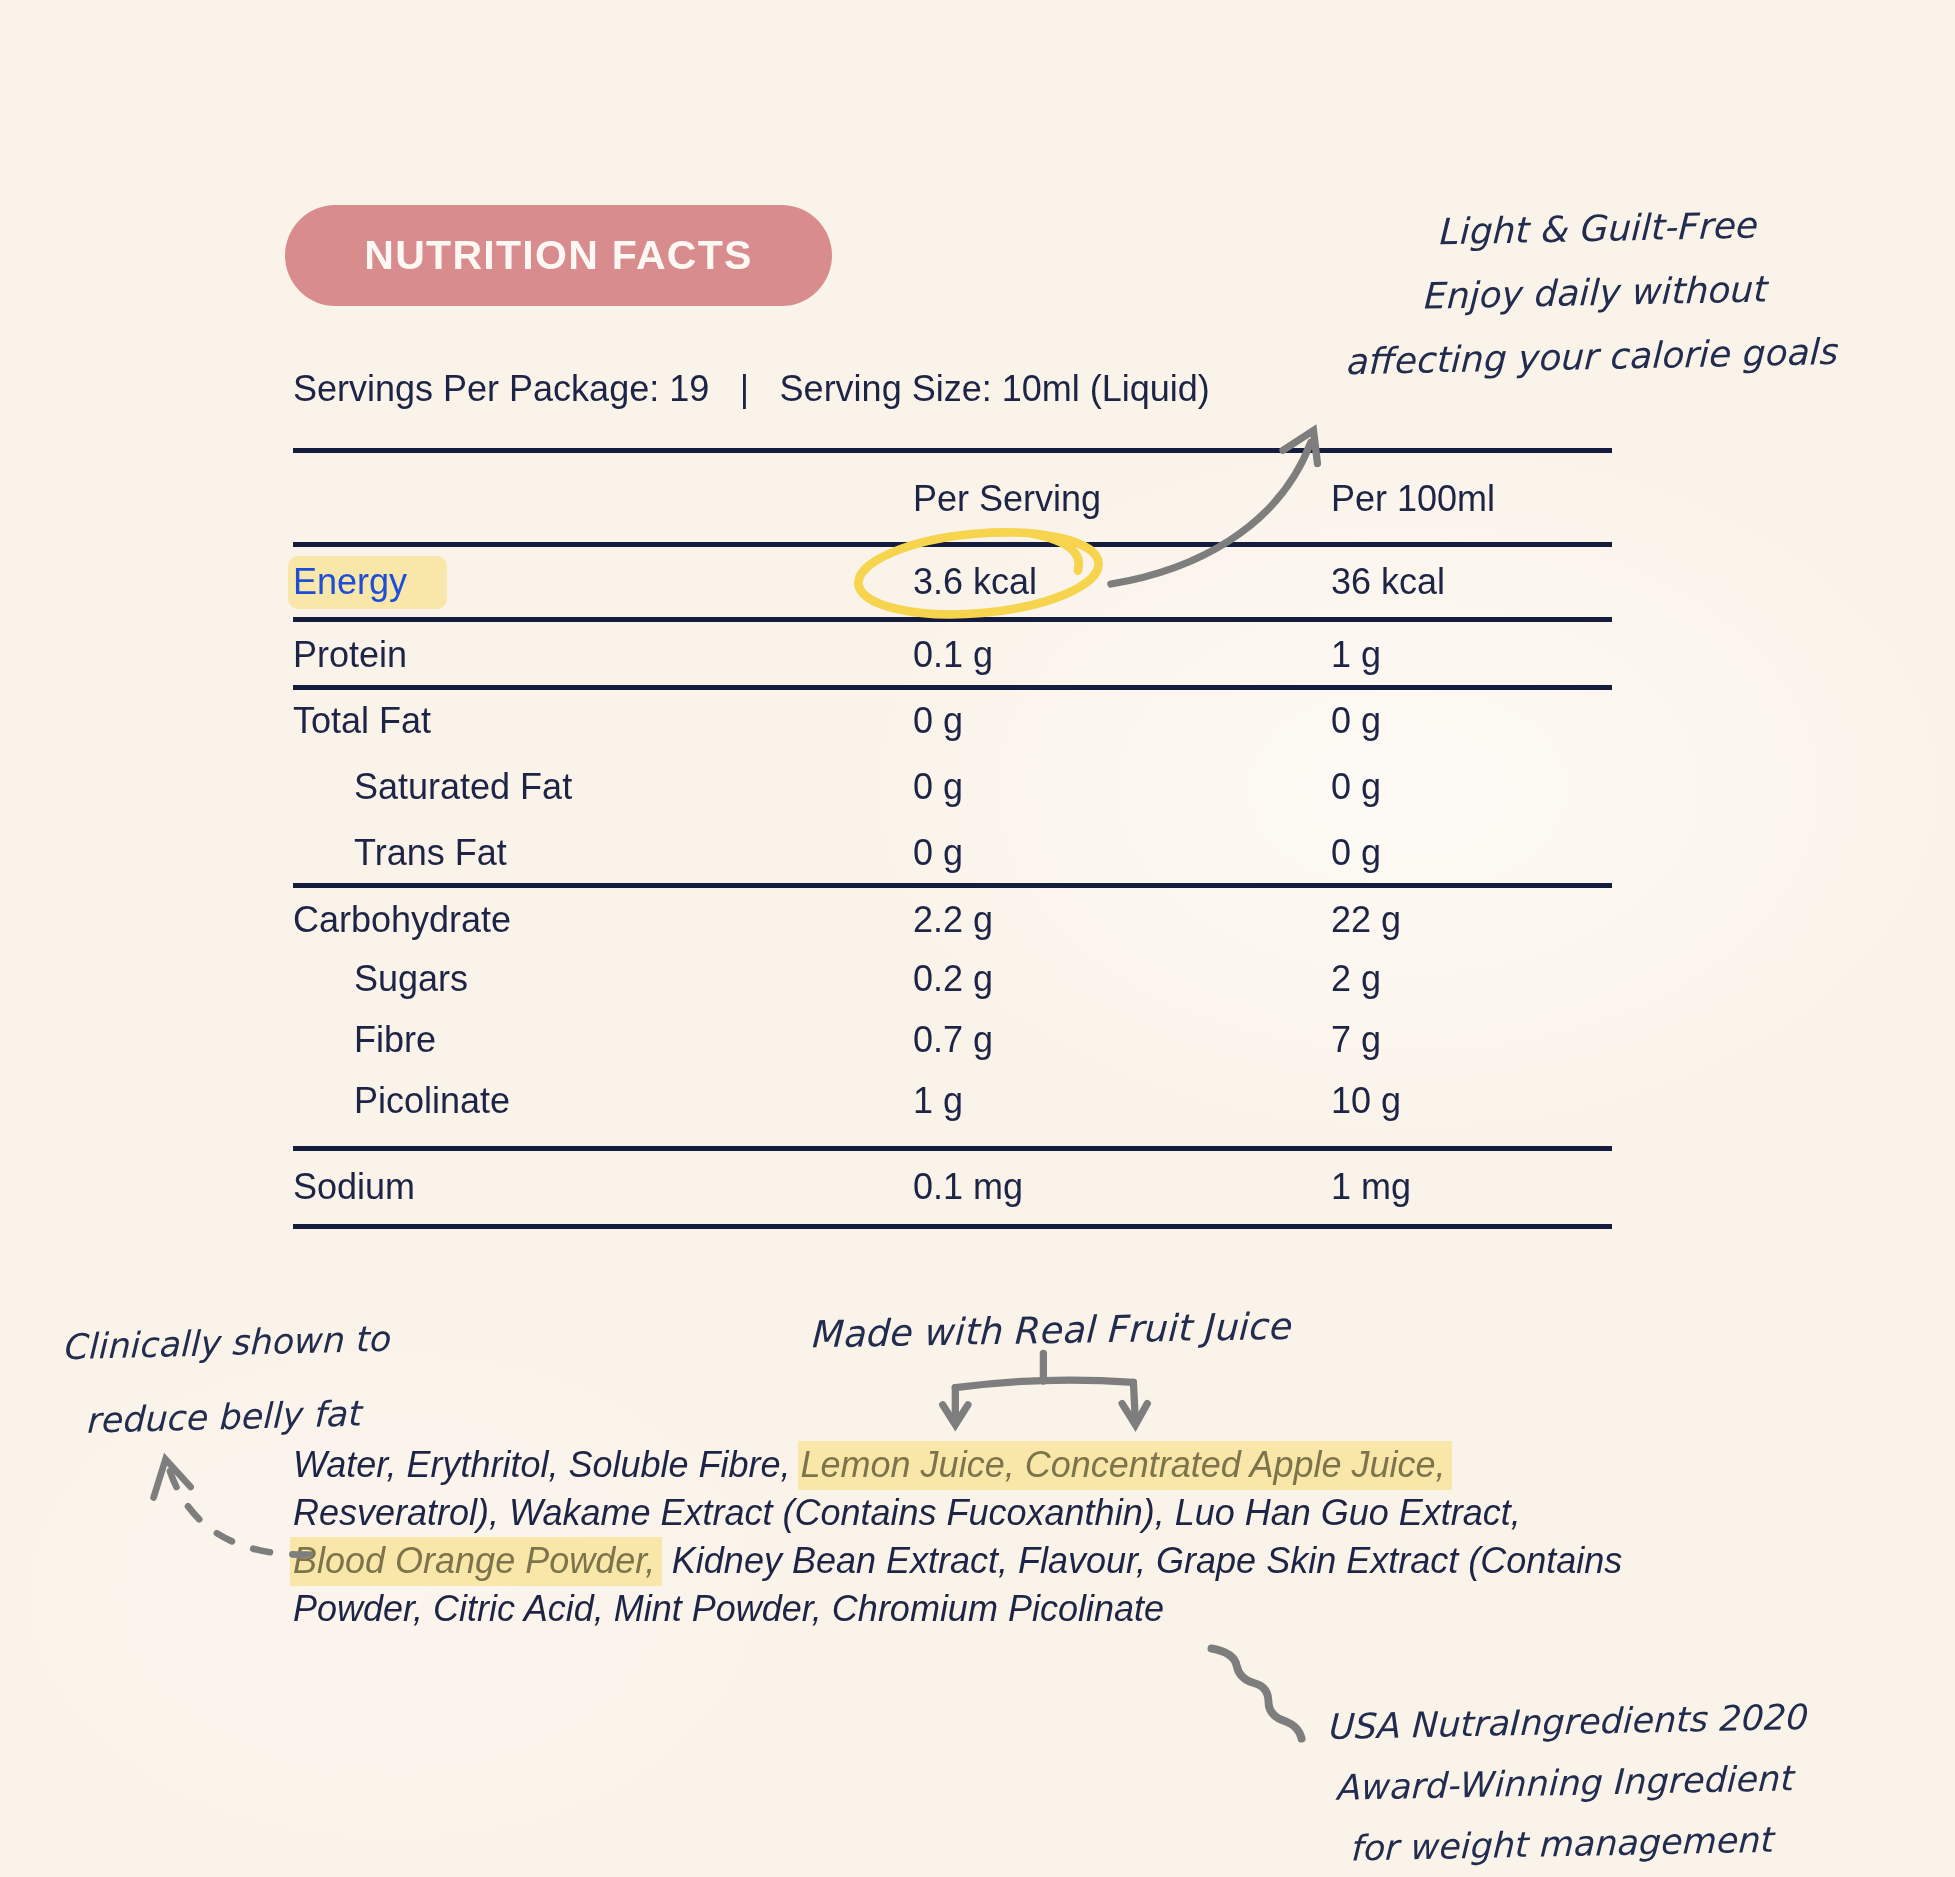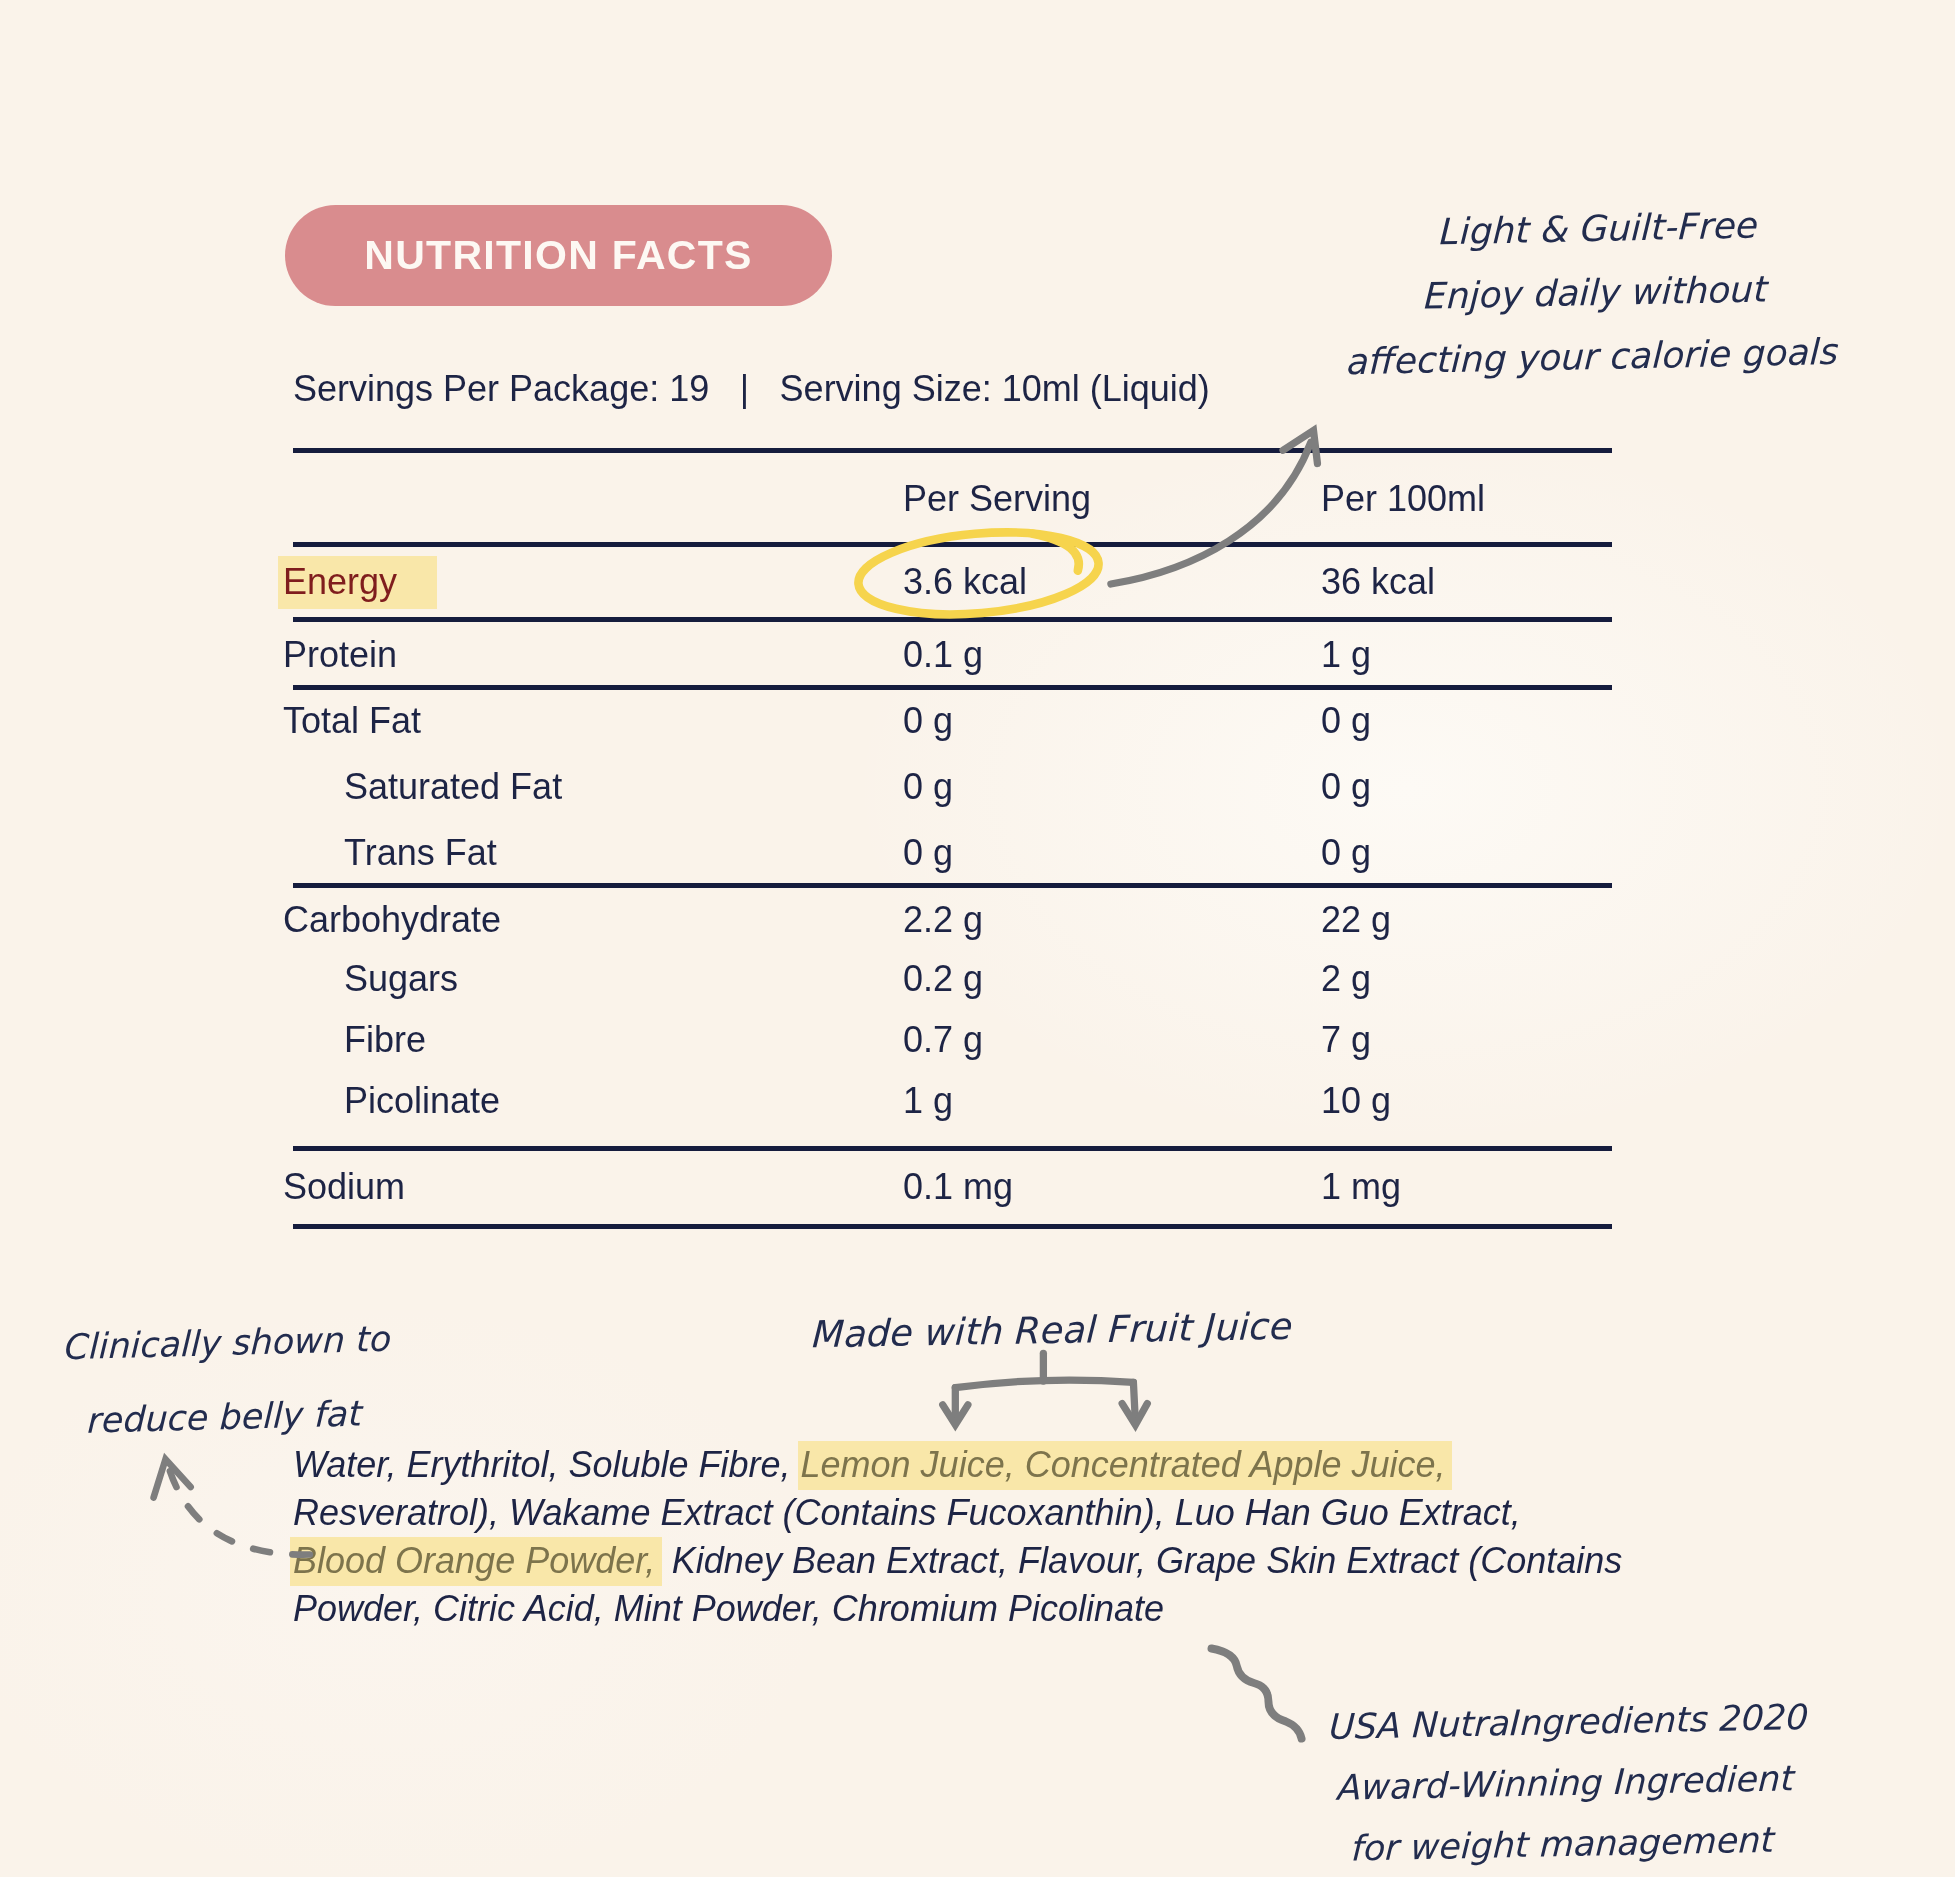--- a/index.html
+++ b/index.html
@@ -23,28 +23,28 @@
     color:#fdf8f3;font-size:41px;font-weight:bold;letter-spacing:1.3px;
   }
   
   .serving-info{
     position:absolute;left:293px;top:366px;height:46px;
     display:flex;align-items:center;font-size:36px;white-space:nowrap;
   }
   .serving-info .sep{margin:0 30.5px;font-weight:300;}
   
   .hline{position:absolute;left:293px;width:1319px;height:4.6px;background:#151c3d;}
-  .row{position:absolute;left:283px;width:1319px;height:53px;line-height:53px;font-size:36px;}
+  .row{position:absolute;left:293px;width:1319px;height:53px;line-height:53px;font-size:36px;}
   .row .lbl{position:absolute;left:0;white-space:nowrap;}
   .row.indent .lbl{left:61px;}
   .row .v1{position:absolute;left:620px;white-space:nowrap;}
   .row .v2{position:absolute;left:1038px;white-space:nowrap;}
   .energy-hl{
-    background:#f9e7a9;color:#7f1d1d;
-    padding:5.3px 40px 6.6px 5.3px;margin-left:-5.3px;
+    background:#f9e7a9;color:#1d4ed8;
+    padding:5.3px 40px 6.6px 5.3px;margin-left:-5.3px;border-radius:10px;
   }
   
   .ingredients{
     position:absolute;left:293px;top:1441px;
     font-size:36px;line-height:48px;font-style:italic;
     white-space:nowrap;
   }
   .hl{
     background:#f9e7a9;color:#7d744c;
     padding:3.3px 6.6px 4.6px 2.6px;margin-left:-2.6px;

